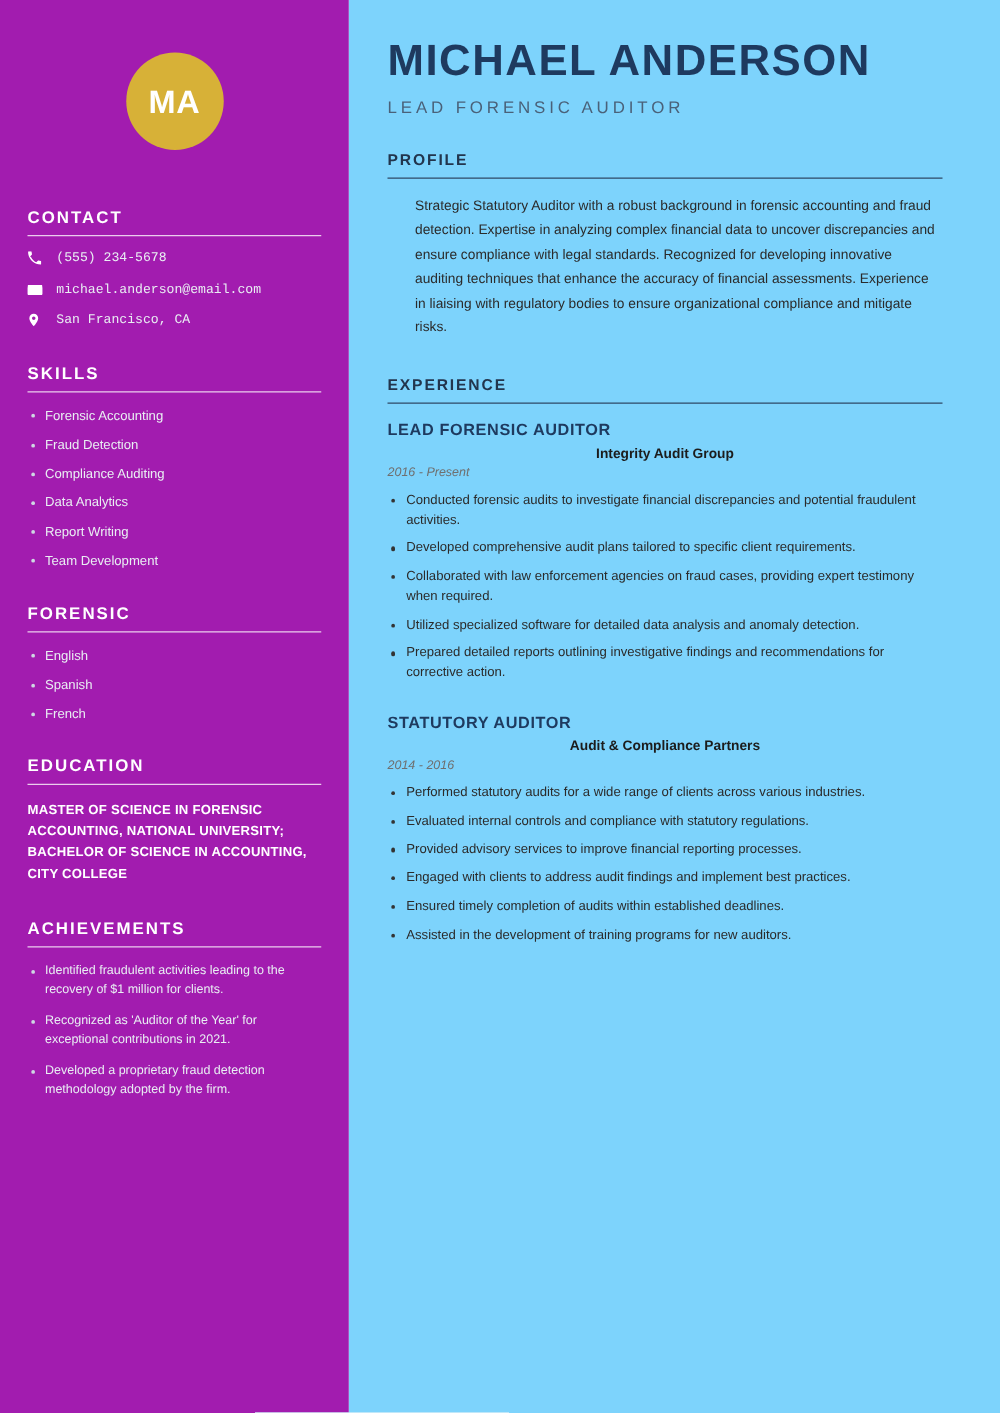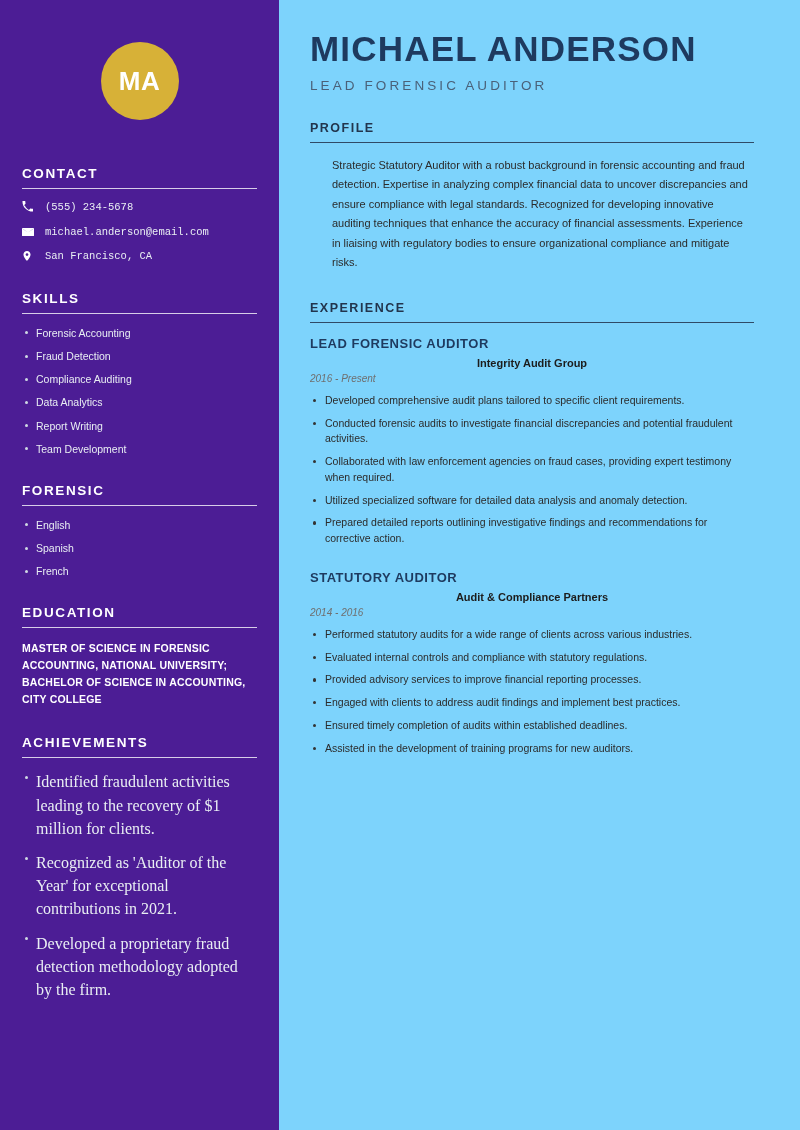--- a/index.html
+++ b/index.html
@@ -21,21 +21,21 @@
     display: flex;
     background: #f4f7f8;
     position: relative;
     overflow: hidden;
   }
 
   
   .sidebar {
     width: 279px;
     flex: 0 0 279px;
-    background: #4c1d95;
+    background: #a21caf;
     color: #ffffff;
     padding: 0 22px;
     position: relative;
   }
 
   .avatar-wrap {
     display: flex;
     justify-content: center;
     padding-top: 42px;
     padding-bottom: 46px;
@@ -118,26 +118,25 @@
     font-size: 10.5px;
     font-weight: bold;
     line-height: 1.62;
     color: #ffffff;
     letter-spacing: 0.2px;
   }
 
   .ach-list { list-style: none; }
   .ach-list li {
     position: relative;
-    font-size: 16px;
+    font-size: 10px;
     color: #e9eef3;
     padding-left: 14px;
     margin-bottom: 11px;
     line-height: 1.45;
-    font-family: Liberation Serif, serif;
   }
   .ach-list li::before {
     content: "";
     position: absolute;
     left: 3px;
     top: 5.5px;
     width: 3px;
     height: 3px;
     border-radius: 50%;
     background: #cfd9e3;
@@ -336,22 +335,22 @@
 
     <section class="main-section">
       <div class="main-heading">EXPERIENCE</div>
       <div class="main-rule"></div>
 
       <div class="job">
         <div class="job-title">LEAD FORENSIC AUDITOR</div>
         <div class="job-company">Integrity Audit Group</div>
         <div class="job-dates">2016 - Present</div>
         <ul class="job-bullets">
+          <li>Conducted forensic audits to investigate financial discrepancies and potential fraudulent activities.</li>
           <li>Developed comprehensive audit plans tailored to specific client requirements.</li>
-          <li>Conducted forensic audits to investigate financial discrepancies and potential fraudulent activities.</li>
           <li>Collaborated with law enforcement agencies on fraud cases, providing expert testimony when required.</li>
           <li>Utilized specialized software for detailed data analysis and anomaly detection.</li>
           <li>Prepared detailed reports outlining investigative findings and recommendations for corrective action.</li>
         </ul>
       </div>
 
       <div class="exp-gap"></div>
 
       <div class="job">
         <div class="job-title">STATUTORY AUDITOR</div>

